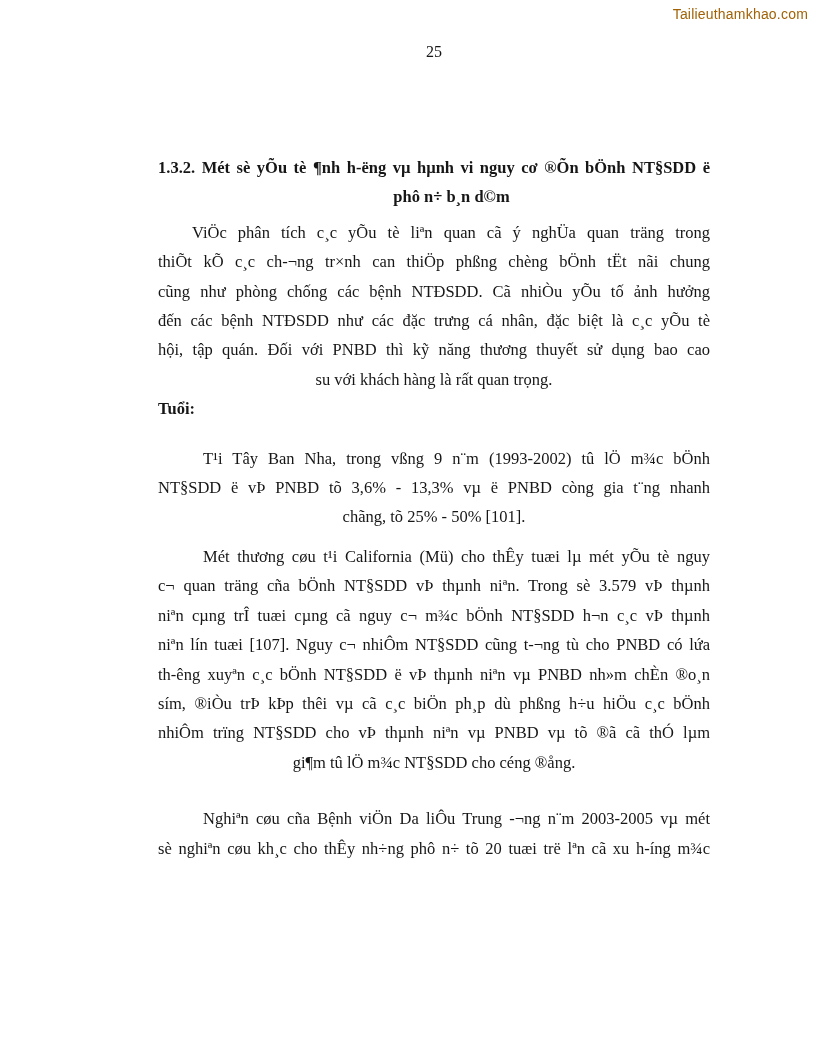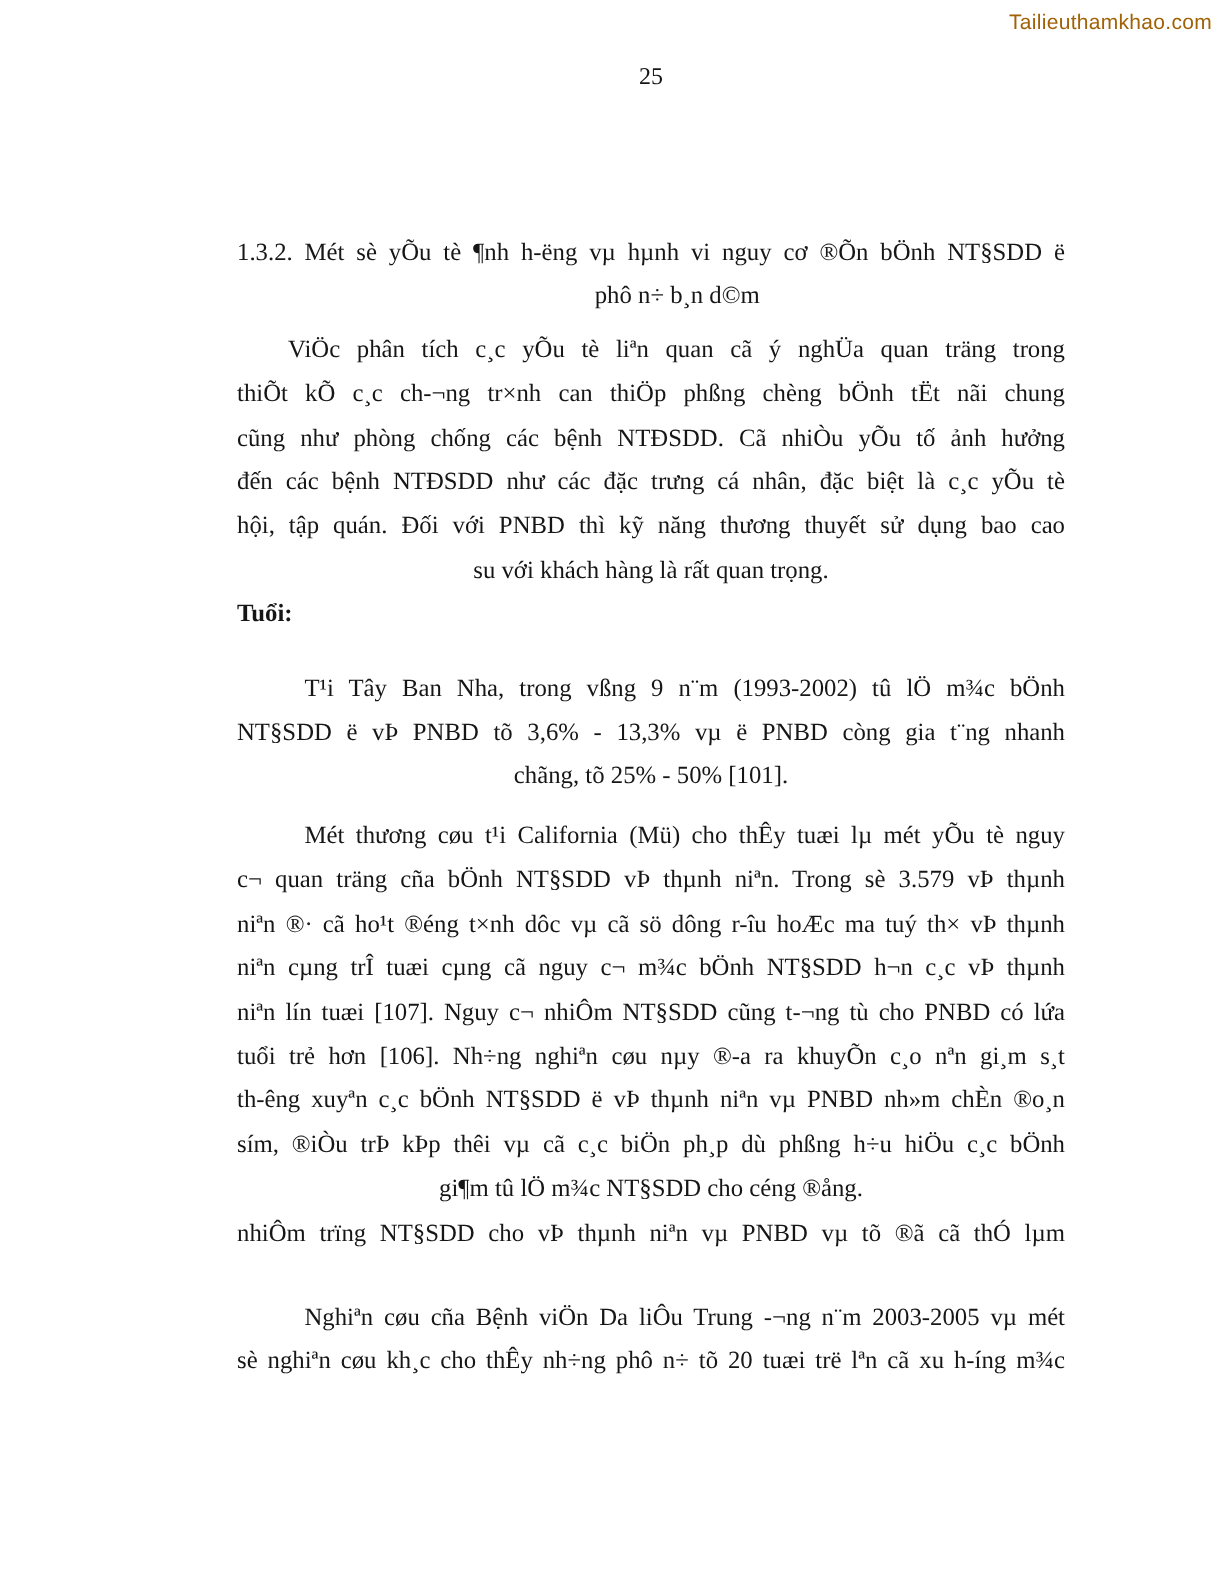--- a/index.html
+++ b/index.html
@@ -26,21 +26,21 @@
   .content {
     position:absolute; left:158px; top:153px; width:552px;
     font-size:16.5px; line-height:29.4px;
   }
   .ln { text-align:justify; text-align-last:justify; }
   .ln.last { text-align:center; text-align-last:auto; }
   .ind1 { text-indent:34px; }
   .ind2 { text-indent:45px; }
   .tight { word-spacing:-2.2px; }
   .snug  { word-spacing:-1px; }
-  .heading { font-weight:normal; }
+  .heading { font-weight:bold; }
   .heading .h2 { padding-left:35px; }
   .subheading { font-weight:bold; }
   .p1 { margin-top:6px; }
   .p2 { margin-top:20px; }
   .p3 { margin-top:10px; }
   .p4 { margin-top:27px; }
 </style>
 </head>
 <body>
 
@@ -68,28 +68,26 @@
 
   <div class="p2">
     <div class="ln ind2">T¹i Tây Ban Nha, trong vßng 9 n¨m (1993-2002) tû lÖ m¾c bÖnh</div>
     <div class="ln">NT§SDD ë vÞ PNBD tõ 3,6% - 13,3% vµ ë PNBD còng gia t¨ng nhanh</div>
     <div class="ln last">chãng, tõ 25% - 50% [101].</div>
   </div>
 
   <div class="p3">
     <div class="ln ind2">Mét thương cøu t¹i California (Mü) cho thÊy tuæi lµ mét yÕu tè nguy</div>
     <div class="ln">c¬ quan träng cña bÖnh NT§SDD vÞ thµnh niªn. Trong sè 3.579 vÞ thµnh</div>
-    <div class="ln snug">niªn ®· cã ho¹t ®éng t×nh dôc vµ cã sö dông r-îu hoÆc ma tuý th× vÞ thµnh</div>
     <div class="ln">niªn cµng trÎ tuæi cµng cã nguy c¬ m¾c bÖnh NT§SDD h¬n c¸c vÞ thµnh</div>
     <div class="ln tight">niªn lín tuæi [107]. Nguy c¬ nhiÔm NT§SDD cũng t-¬ng tù cho PNBD có lứa</div>
-    <div class="ln snug">tuổi trẻ hơn [106]. Nh÷ng nghiªn cøu nµy ®-a ra khuyÕn c¸o nªn gi¸m s¸t</div>
     <div class="ln">th-êng xuyªn c¸c bÖnh NT§SDD ë vÞ thµnh niªn vµ PNBD nh»m chÈn ®o¸n</div>
     <div class="ln snug">sím, ®iÒu trÞ kÞp thêi vµ cã c¸c biÖn ph¸p dù phßng h÷u hiÖu c¸c bÖnh</div>
+    <div class="ln">nhiÔm trïng NT§SDD cho vÞ thµnh niªn vµ PNBD vµ tõ ®ã cã thÓ lµm</div>
     <div class="ln last">gi¶m tû lÖ m¾c NT§SDD cho céng ®ång.</div>
-    <div class="ln">nhiÔm trïng NT§SDD cho vÞ thµnh niªn vµ PNBD vµ tõ ®ã cã thÓ lµm</div>
   </div>
 
   <div class="p4">
     <div class="ln ind2">Nghiªn cøu cña Bệnh viÖn Da liÔu Trung -¬ng n¨m 2003-2005 vµ mét</div>
     <div class="ln tight">sè nghiªn cøu kh¸c cho thÊy nh÷ng phô n÷ tõ 20 tuæi trë lªn cã xu h-íng m¾c</div>
   </div>
 
 </div>
 
 </body></html>

